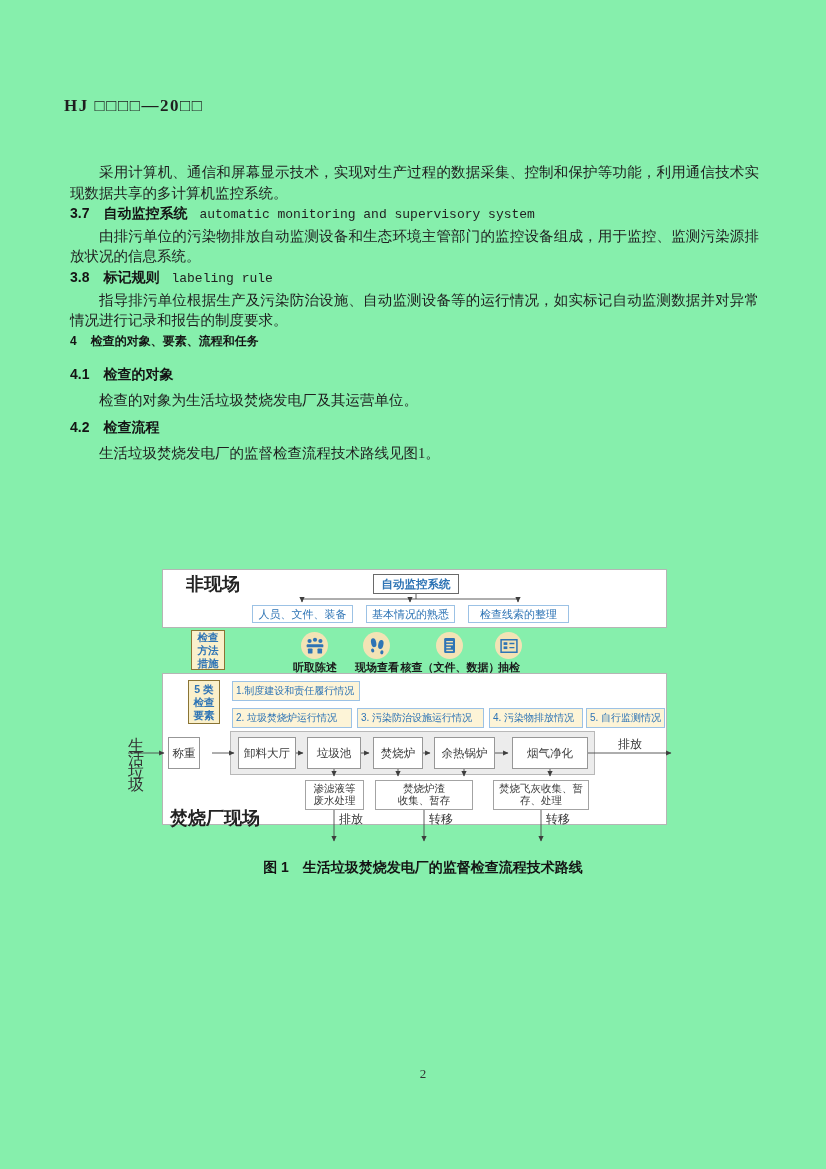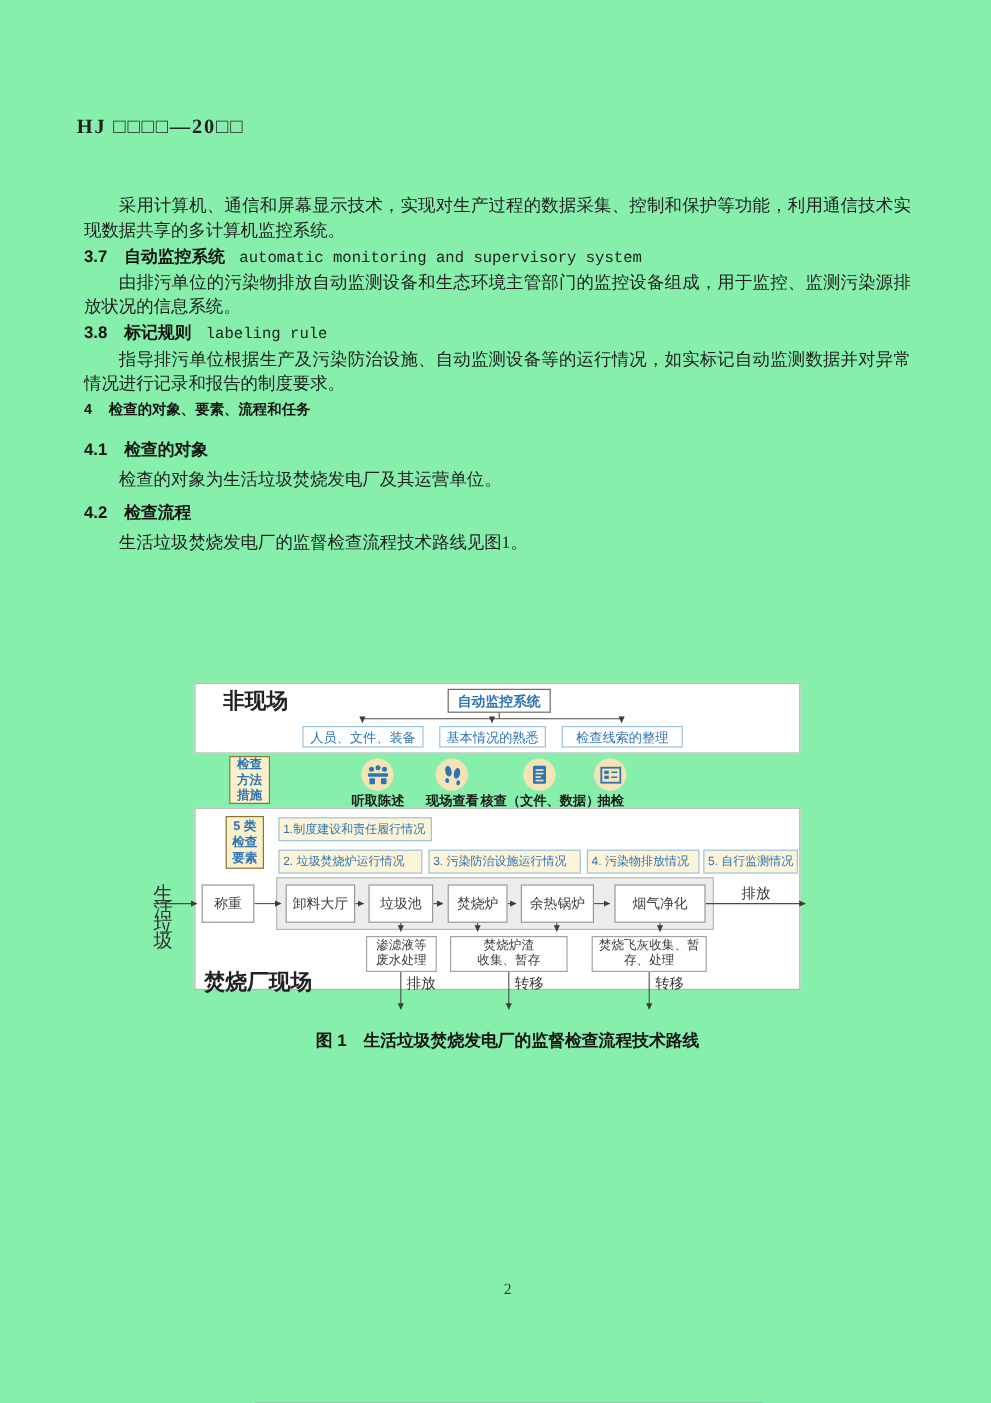--- a/index.html
+++ b/index.html
@@ -173,21 +173,21 @@
     <div class="abs item" style="left:112px;top:118px;width:128px;height:20px;">1.制度建设和责任履行情况</div>
     <div class="abs item" style="left:112px;top:145px;width:120px;height:20px;">2. 垃圾焚烧炉运行情况</div>
     <div class="abs item" style="left:237px;top:145px;width:127px;height:20px;">3. 污染防治设施运行情况</div>
     <div class="abs item" style="left:369px;top:145px;width:94px;height:20px;">4. 污染物排放情况</div>
     <div class="abs item" style="left:466px;top:145px;width:79px;height:20px;">5. 自行监测情况</div>
 
     <div class="abs inlab" style="left:8px;top:176px;width:28px;">
       <div>生活</div>
       <div>垃圾</div>
     </div>
-    <div class="abs pbox" style="left:48px;top:174px;width:44px;height:32px;">称重</div>
+    <div class="abs pbox" style="left:48px;top:174px;width:32px;height:32px;">称重</div>
     <div class="abs pbox" style="left:118px;top:174px;width:58px;height:32px;">卸料大厅</div>
     <div class="abs pbox" style="left:187px;top:174px;width:54px;height:32px;">垃圾池</div>
     <div class="abs pbox" style="left:253px;top:174px;width:50px;height:32px;">焚烧炉</div>
     <div class="abs pbox" style="left:314px;top:174px;width:61px;height:32px;">余热锅炉</div>
     <div class="abs pbox" style="left:392px;top:174px;width:76px;height:32px;">烟气净化</div>
     <div class="abs flowlab" style="left:498px;top:173px;">排放</div>
 
     <div class="abs sbox" style="left:185px;top:217px;width:59px;height:30px;">
       <span>渗滤液等</span>
       <span>废水处理</span>

